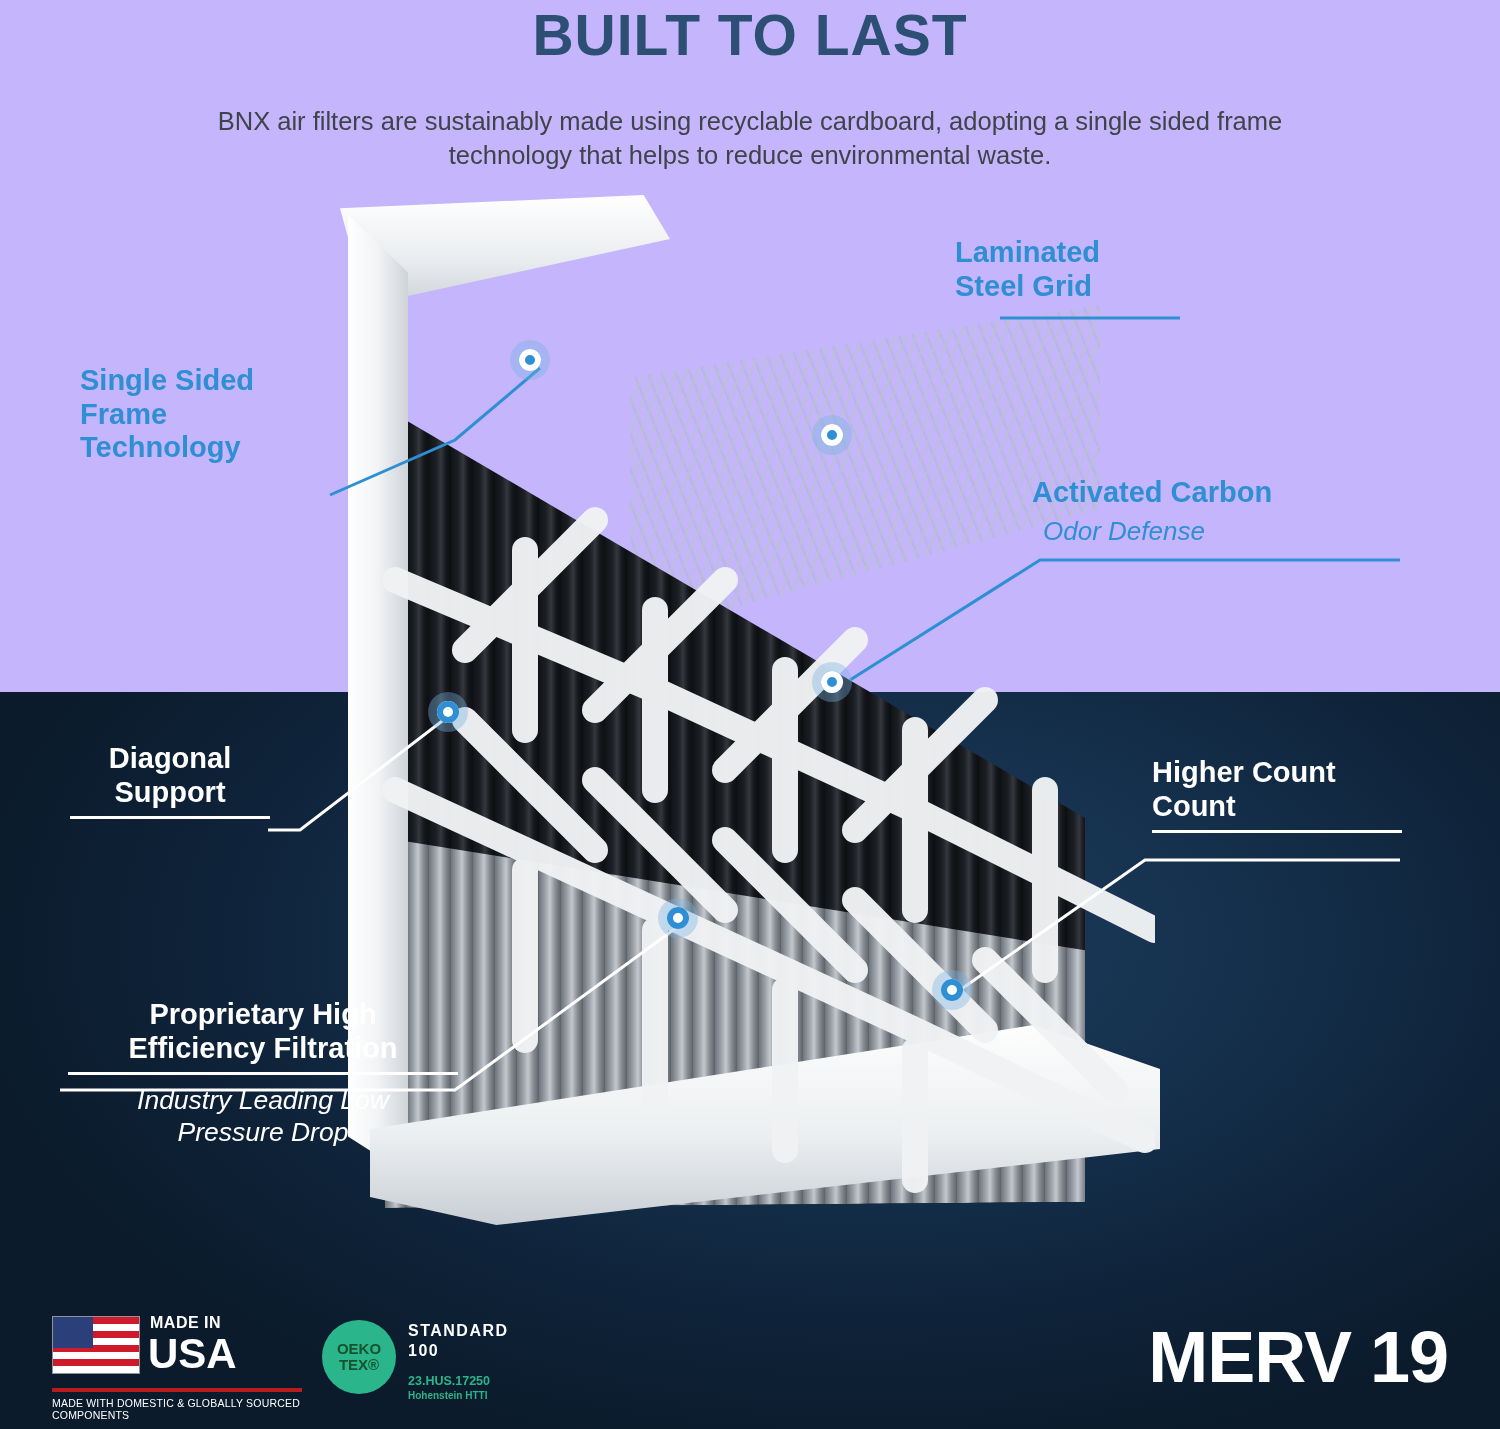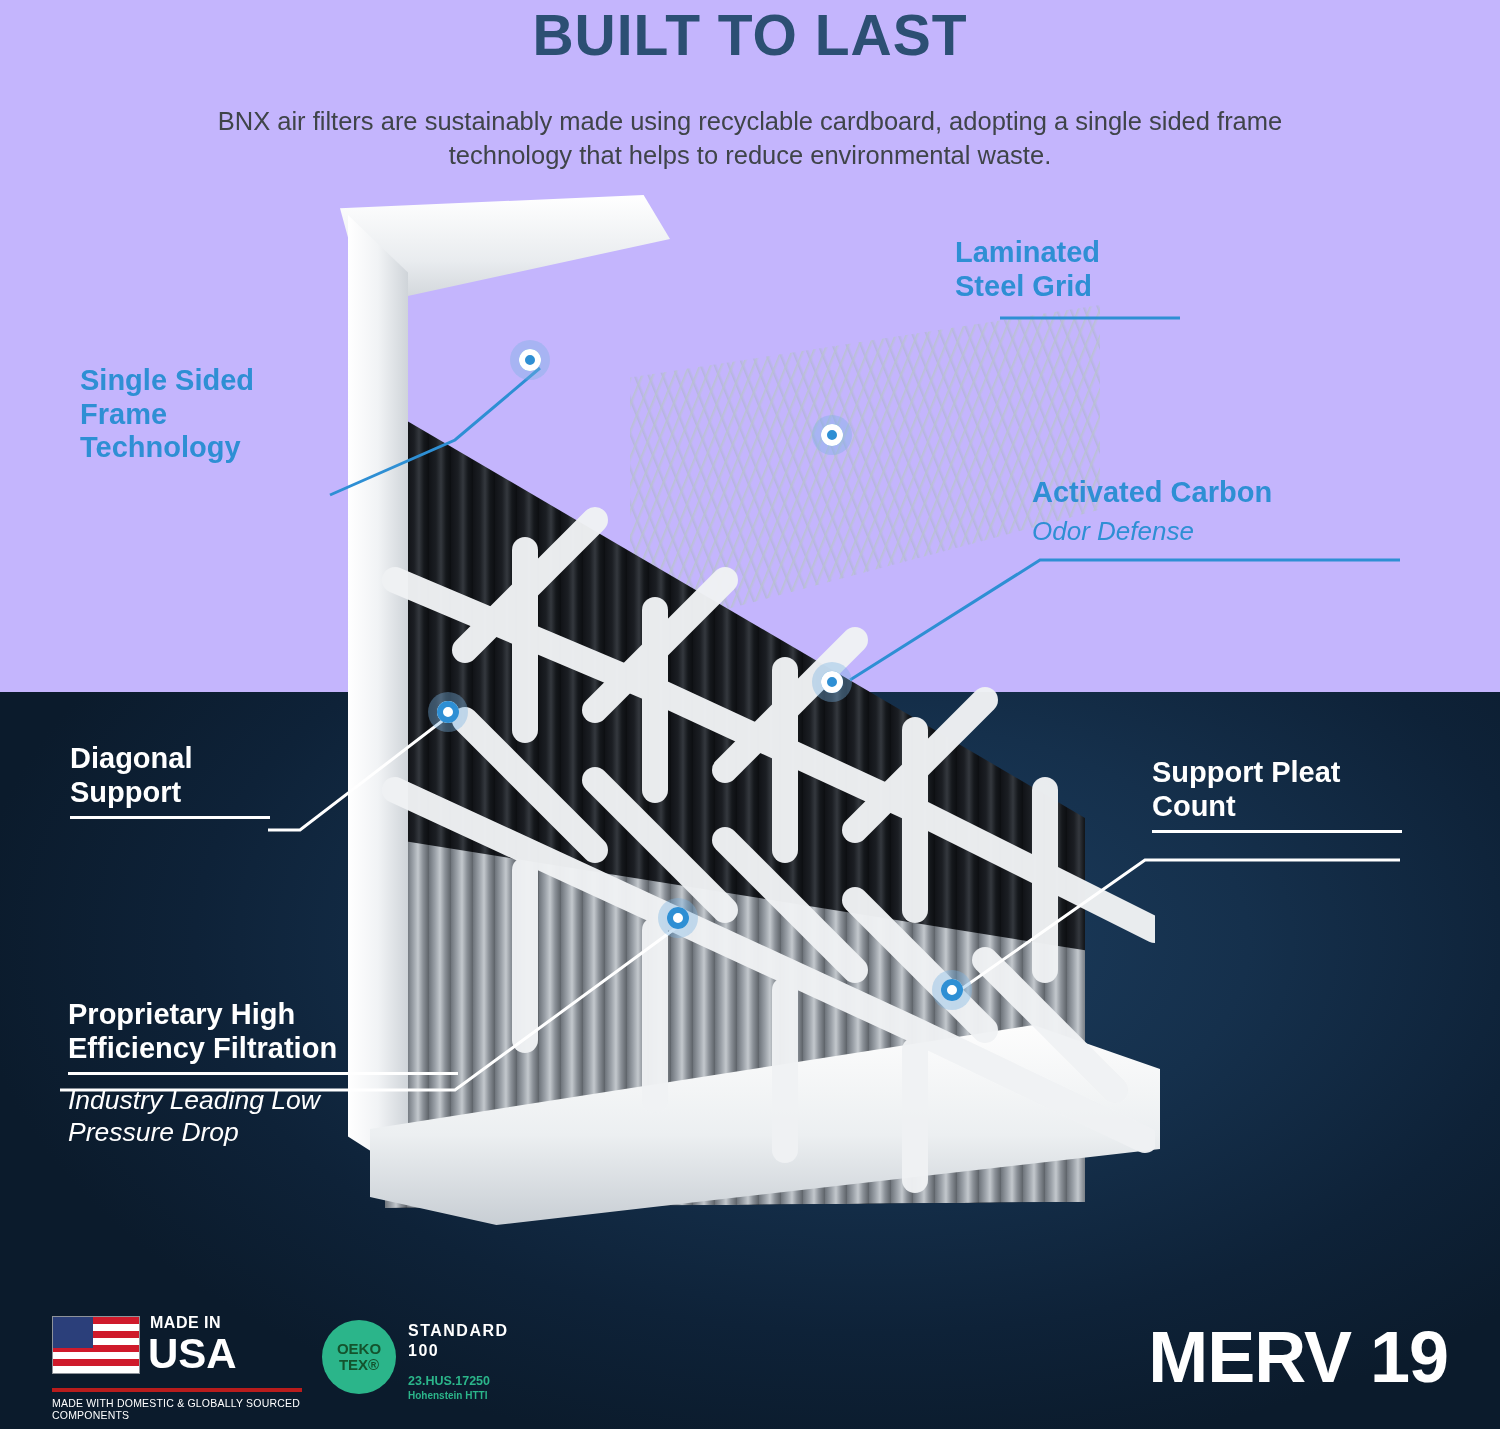--- a/index.html
+++ b/index.html
@@ -147,21 +147,21 @@
   .callout .sub {
     font-style: italic;
     line-height: 1.2;
   }
   .rule {
     height: 3px;
     background: currentColor;
     margin-top: 7px;
   }
   .c-blue { color: #2e8fd4; }
-  .c-white { color: #ffffff; }
+  .c-white { color: #ffffff; text-align: center; }
 
   
   .dot {
     position: absolute;
     width: 40px; height: 40px;
     border-radius: 50%;
     background: rgba(120,180,225,0.38);
     display: flex; align-items: center; justify-content: center;
   }
   .dot::after {
@@ -357,34 +357,34 @@
       <div>Single Sided</div>
       <div>Frame</div>
       <div>Technology</div>
     </div>
   </div>
 
   <div class="callout c-blue" style="left:1032px; top:476px; width:370px;">
     <div class="title" style="font-size:29px;">
       <div>Activated Carbon</div>
     </div>
-    <div class="sub" style="font-size:26px; margin-top:6px;">Odor Defense</div>
+    <div class="sub" style="font-size:26px; margin-top:6px;margin-left:11px;">Odor Defense</div>
   </div>
 
   <div class="callout c-white" style="left:70px; top:742px; width:200px;">
     <div class="title" style="font-size:29px;">
       <div>Diagonal</div>
       <div>Support</div>
     </div>
     <div class="rule"></div>
   </div>
 
   <div class="callout c-white" style="left:1152px; top:756px; width:250px; text-align:left;">
     <div class="title" style="font-size:29px;">
-      <div>Support Pleat</div>
+      <div>Higher Count</div>
       <div>Count</div>
     </div>
     <div class="rule"></div>
   </div>
 
   <div class="callout c-white" style="left:68px; top:998px; width:390px;">
     <div class="title" style="font-size:29px;">
       <div>Proprietary High</div>
       <div>Efficiency Filtration</div>
     </div>

